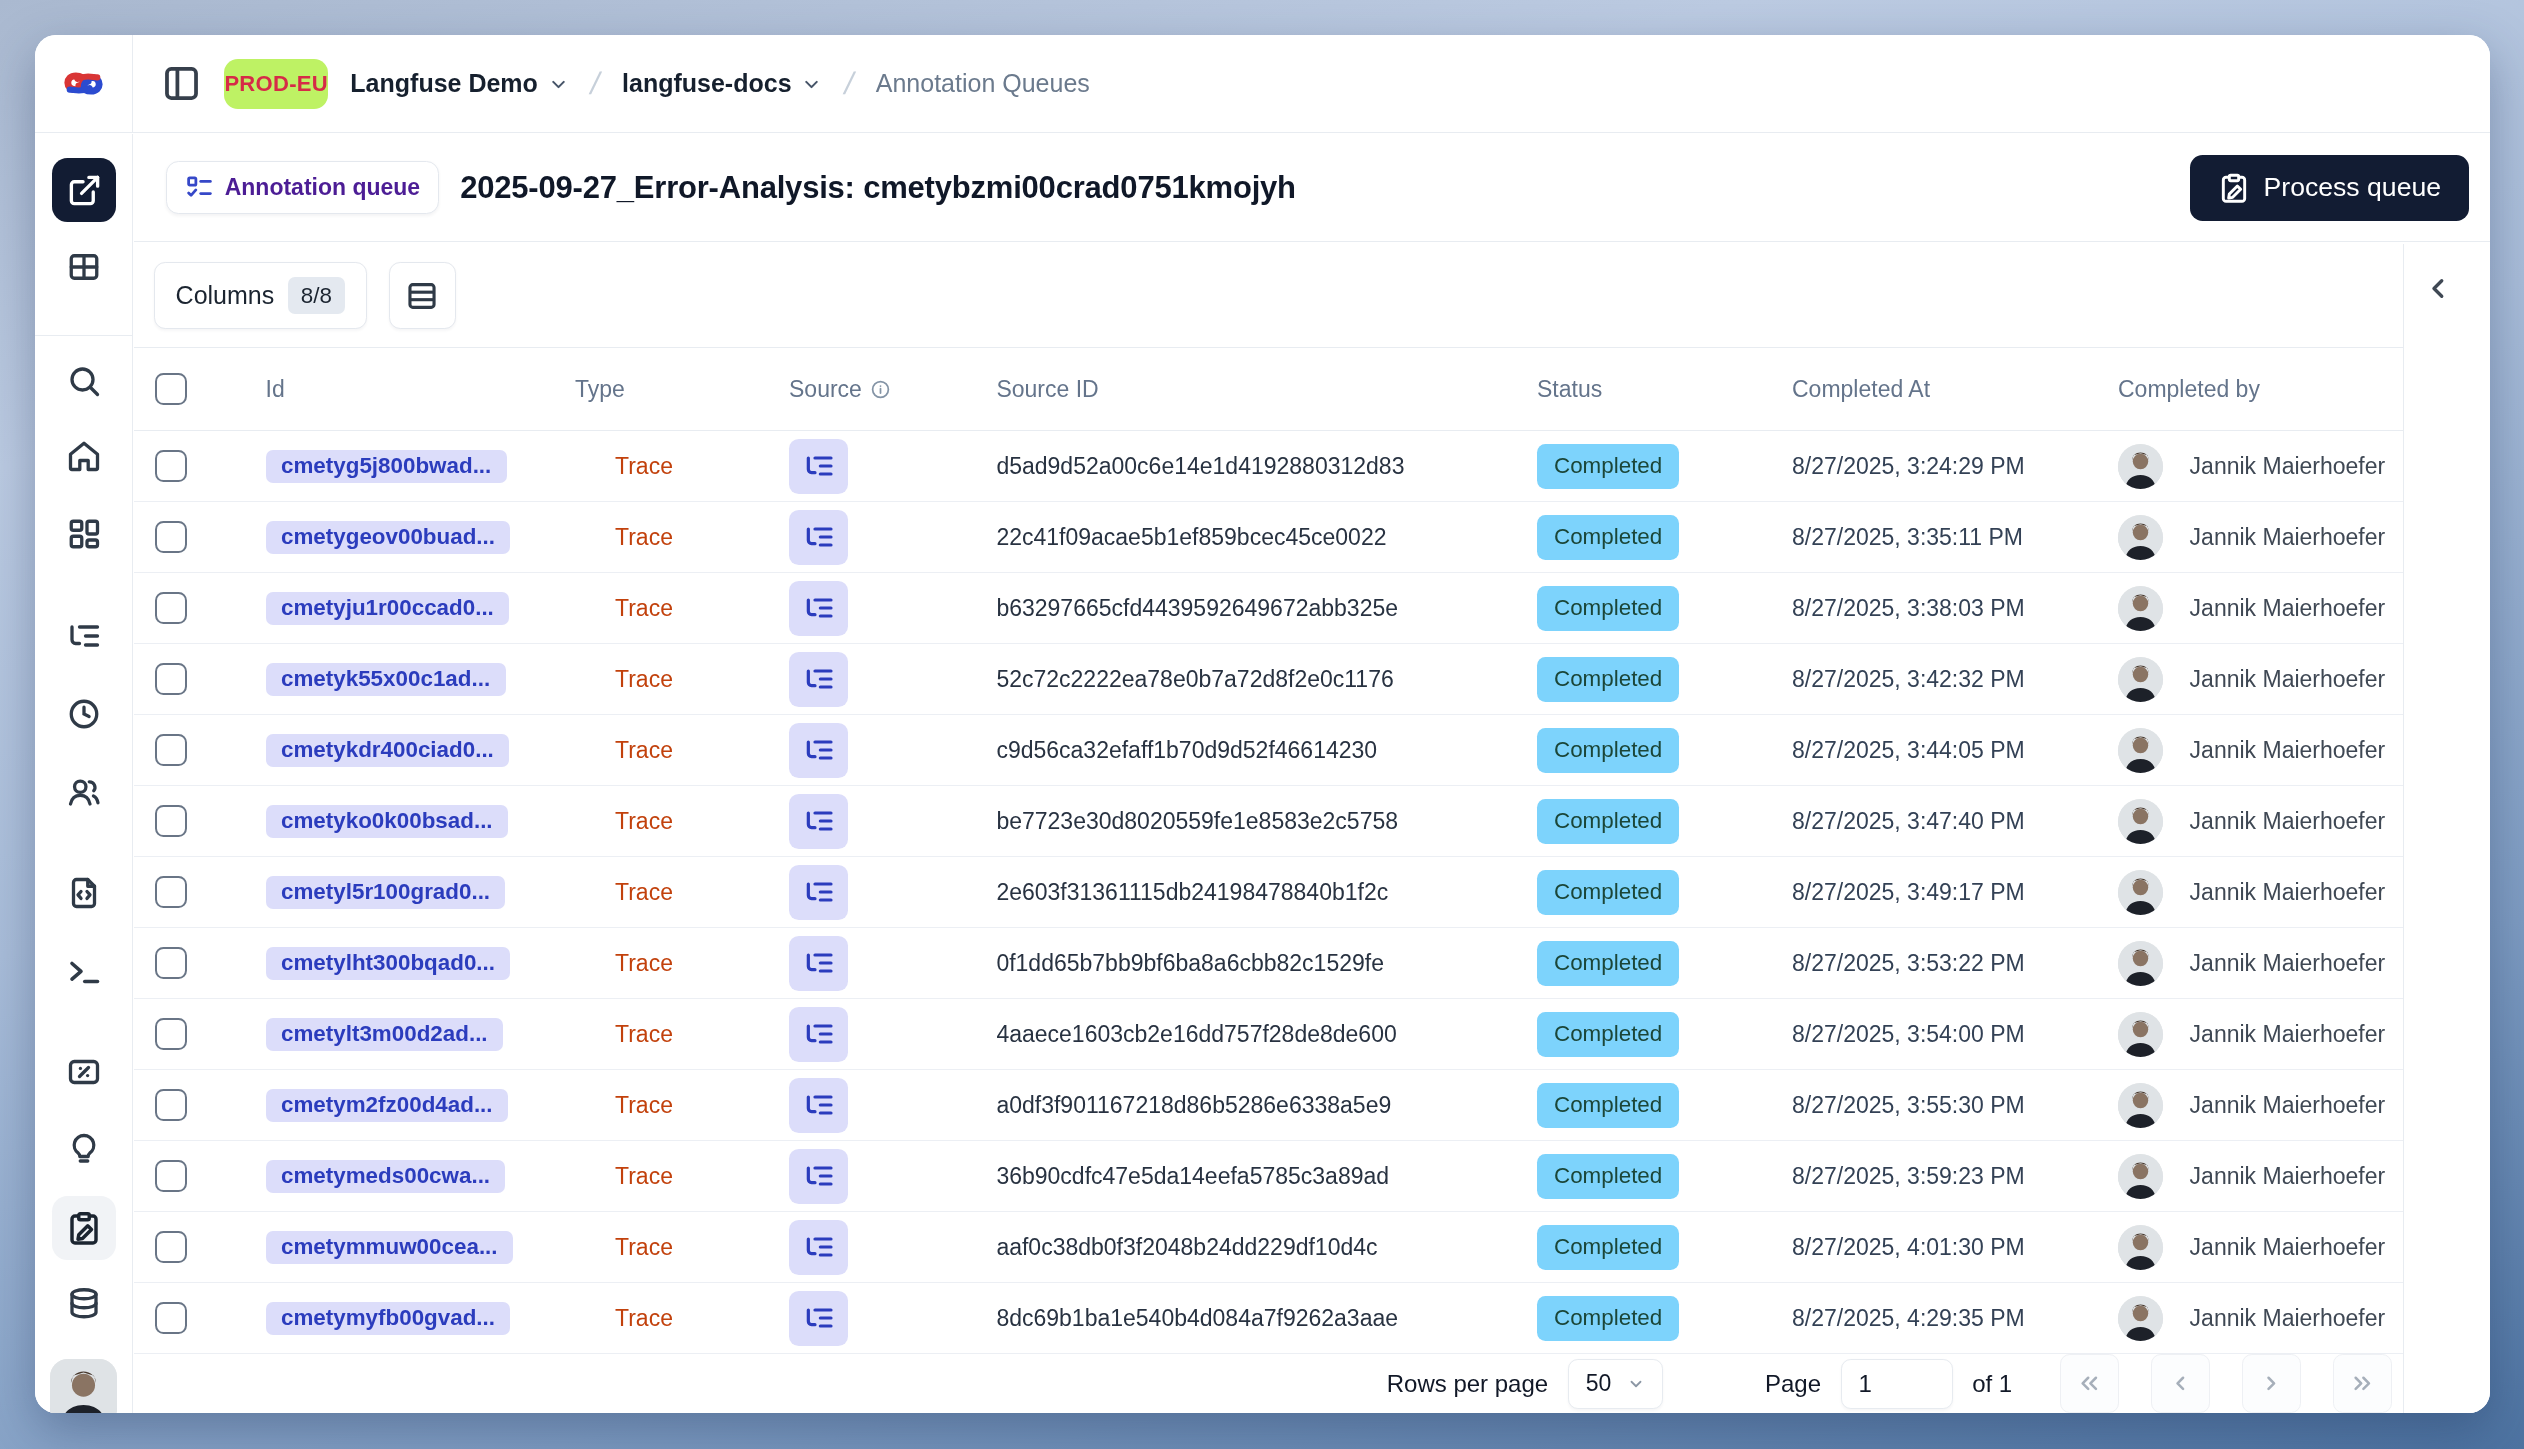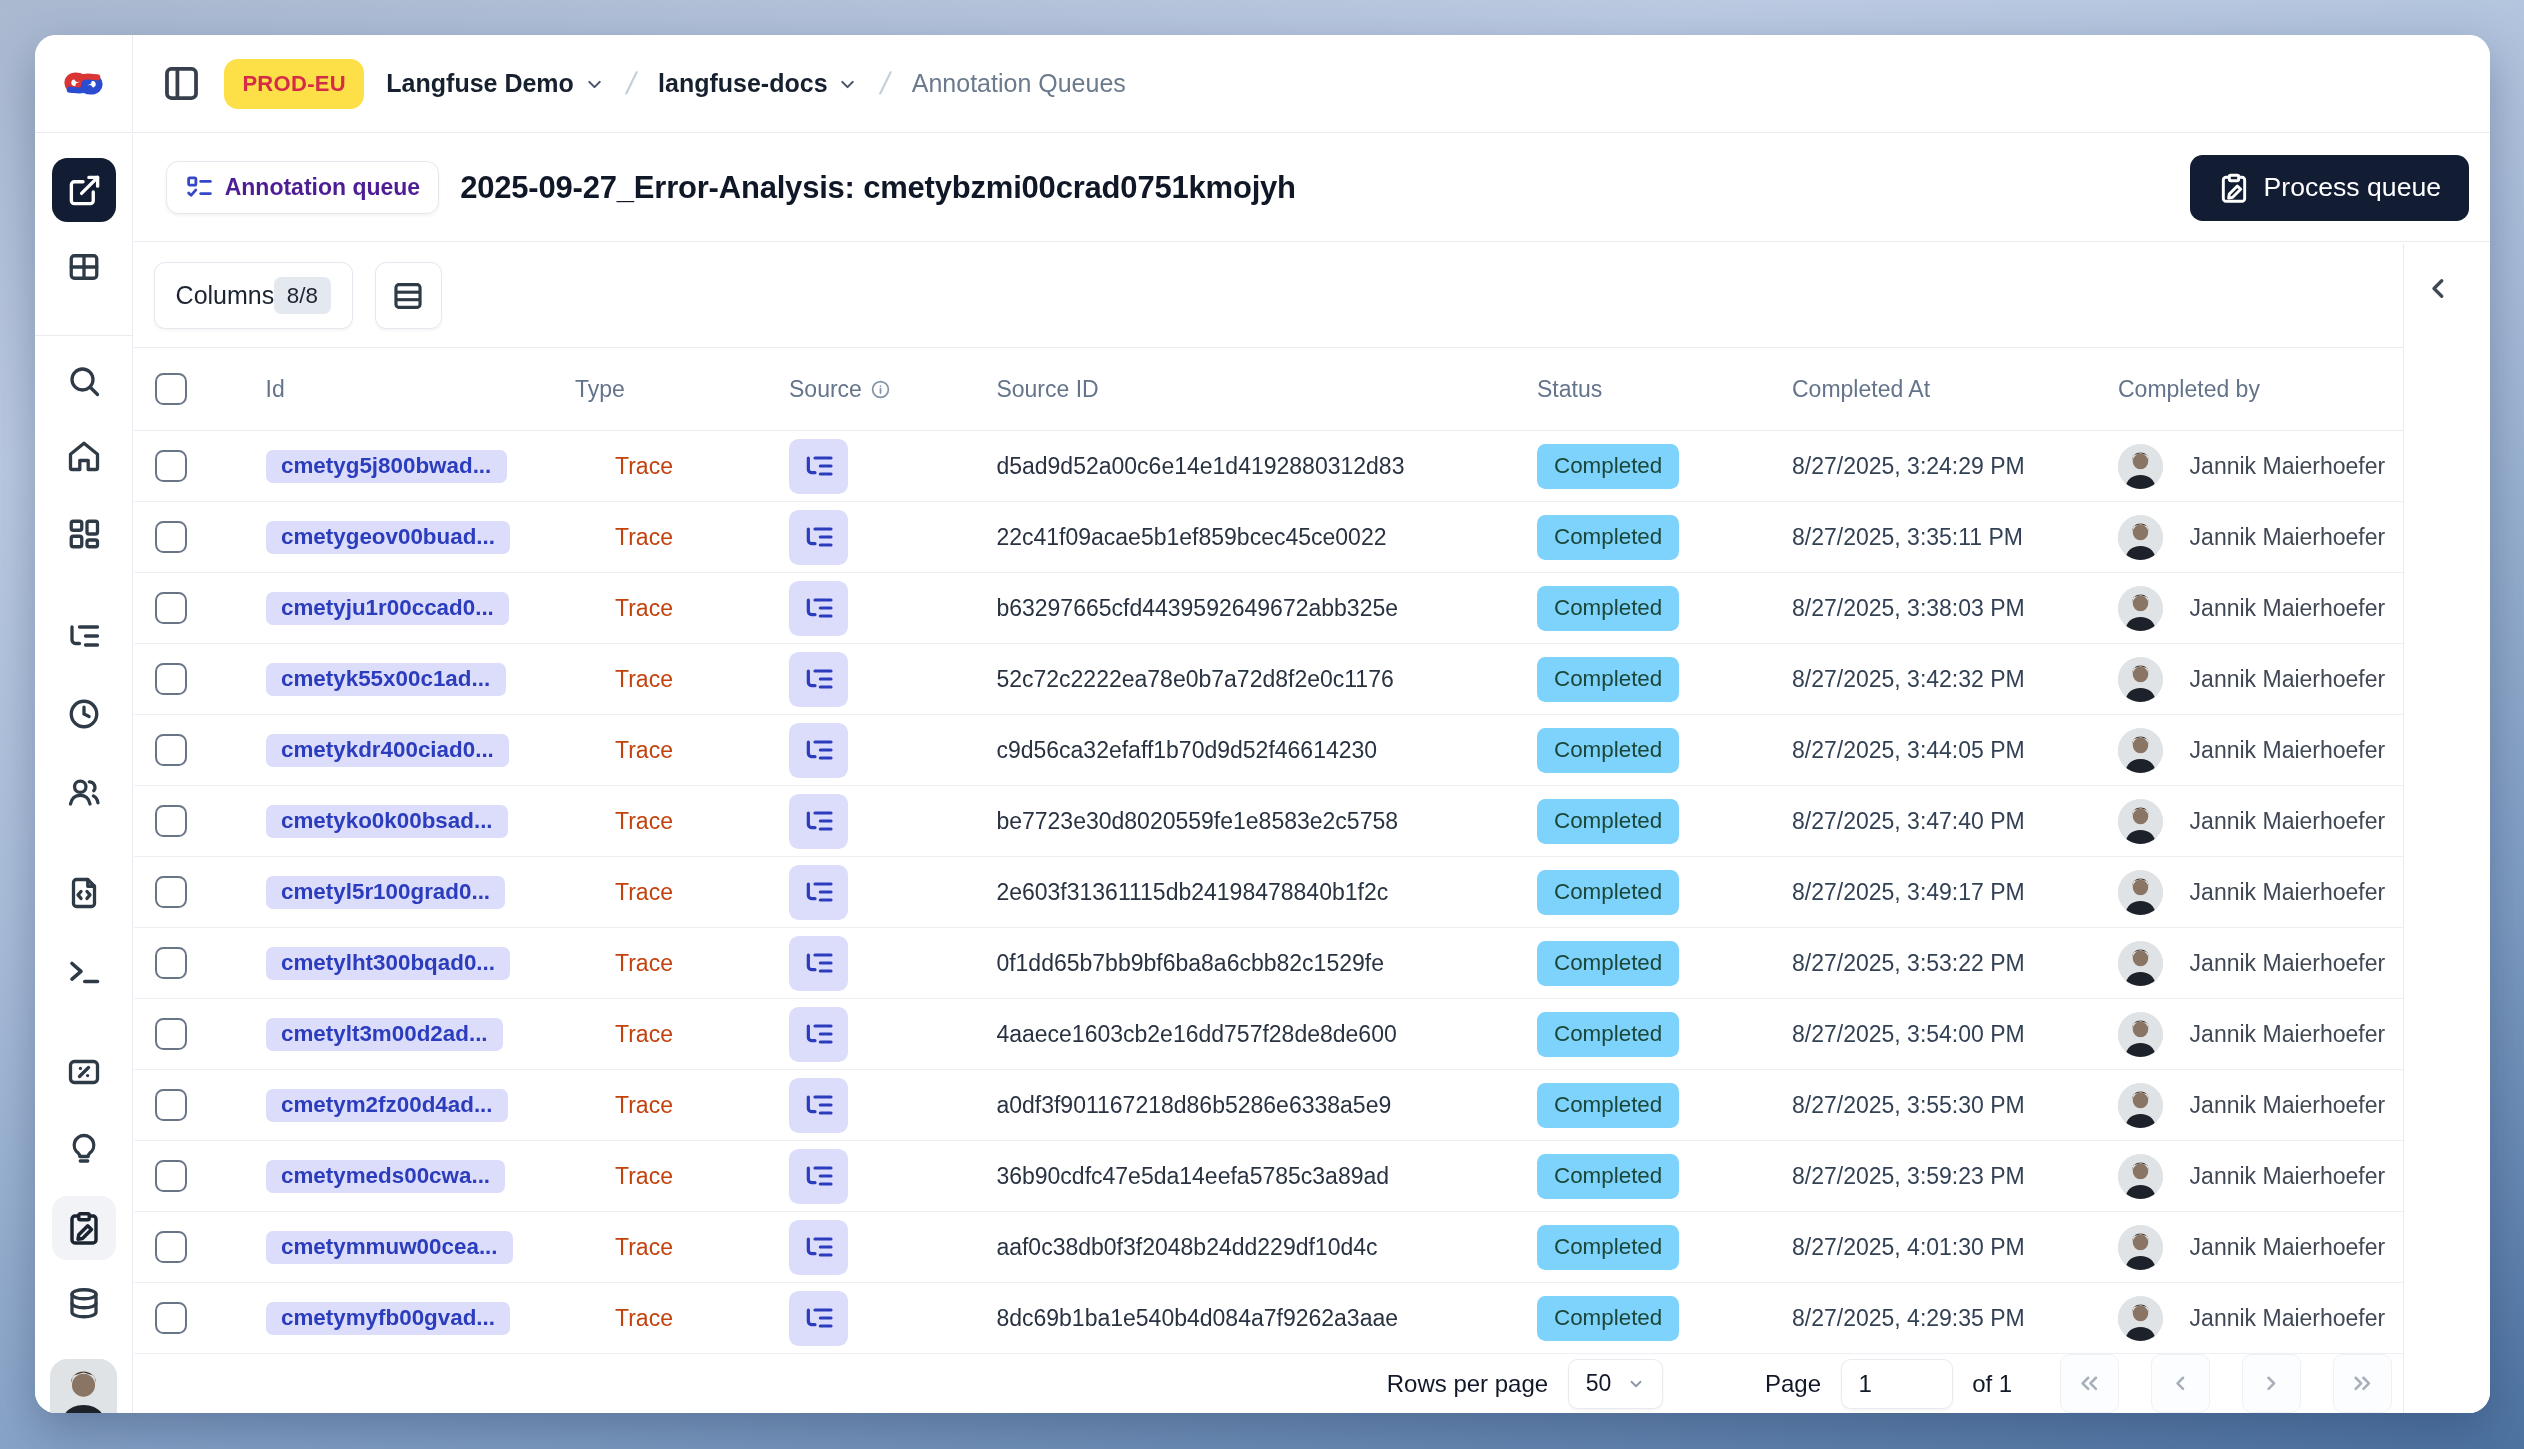--- a/index.html
+++ b/index.html
@@ -12,21 +12,21 @@
   .window {
     position:absolute; left:35px; top:35px; width:2455px; height:1378px;
     background:#ffffff; border-radius:21px; overflow:hidden;
     box-shadow:0 17px 49px rgba(25,45,85,.35);
   }
   
   .topbar { position:absolute; left:0; top:0; right:0; height:98px; border-bottom:1.4px solid #e8ecf1; display:flex; align-items:center; background:#fff; }
   .logo-cell { width:98px; height:100%; border-right:1.4px solid #e8ecf1; display:flex; align-items:center; justify-content:center; flex:0 0 auto; }
   .topbar-rest { display:flex; align-items:center; padding-left:28px; gap:22.4px; }
   .icon-btn-plain { background:none; border:none; display:flex; align-items:center; justify-content:center; cursor:pointer; }
-  .env-badge { background:#fde047; color:#d62b47; font-size:22px; font-weight:600; letter-spacing:0.3px; height:50px; display:flex; align-items:center; padding:0 18px; border-radius:14px; }
+  .env-badge { background:#bef264; color:#d62b47; font-size:22px; font-weight:600; letter-spacing:0.3px; height:50px; display:flex; align-items:center; padding:0 0; border-radius:14px; }
   .crumb { display:flex; align-items:center; gap:9.8px; font-size:25px; font-weight:600; color:#16202e; background:none; border:none; cursor:pointer; }
   .crumb svg { margin-top:2.8px; }
   .crumb-muted { font-size:25px; font-weight:500; color:#6b7a8d; }
   .slash { color:#c7d0da; font-size:31px; font-weight:300; transform:skewX(-12deg); }
   
   .sidebar { position:absolute; left:0; top:99px; bottom:0; width:98px; border-right:1.4px solid #e8ecf1; background:#fff; }
   .side-item { position:absolute; left:0; width:98px; height:39px; display:flex; align-items:center; justify-content:center; background:none; border:none; cursor:pointer; color:#2f3a47; }
   .side-btn { position:absolute; left:17px; width:64px; height:64px; border-radius:15.4px; display:flex; align-items:center; justify-content:center; border:none; cursor:pointer; }
   .side-btn.dark { background:#121c33; color:#fff; }
   .side-btn.soft { background:#f1f3f6; color:#1b2430; }
@@ -37,21 +37,21 @@
   .titlebar { height:108px; border-bottom:1.4px solid #e8ecf1; display:flex; align-items:center; padding:0 21px 0 31.5px; }
   .queue-pill { display:flex; align-items:center; gap:11.2px; height:53px; padding:0 18px; border:1.4px solid #e4e8ee; border-radius:12.6px; background:#fff; box-shadow:0 1.4px 3.5px rgba(16,24,40,.05); font-size:23px; font-weight:600; color:#4c1d95; cursor:pointer; }
   .page-title { font-size:31px; font-weight:700; color:#101828; margin-left:21px; letter-spacing:-0.2px; flex:1 1 auto; white-space:nowrap; overflow:hidden; }
   .process-btn { display:flex; align-items:center; gap:14px; height:66px; padding:0 28px; border:none; border-radius:12.6px; background:#121c33; color:#fff; font-size:26.6px; font-weight:500; cursor:pointer; flex:0 0 auto; }
   .below-title { position:absolute; left:0; right:0; top:110px; bottom:0; display:flex; }
   .left-part { flex:1 1 auto; display:flex; flex-direction:column; min-width:0; }
   .right-strip { flex:0 0 87px; border-left:1.4px solid #e8ecf1; display:flex; justify-content:center; }
   .collapse-btn { margin-top:19.6px; width:49px; height:49px; background:none; border:none; color:#3f4854; cursor:pointer; }
   .toolsbar { height:104px; border-bottom:1.4px solid #e8ecf1; display:flex; align-items:center; padding-left:19.6px; gap:22.4px; }
   .columns-btn { display:flex; align-items:center; height:67px; padding:0 21px; background:#fff; border:1.4px solid #e4e8ee; border-radius:11.2px; box-shadow:0 1.4px 2.8px rgba(16,24,40,.04); font-size:25px; font-weight:500; color:#1b2430; cursor:pointer; }
-  .columns-count { background:#e4e9f0; border-radius:7px; padding:5.6px 12.6px; font-size:22.4px; font-weight:500; color:#1b2430; }
+  .columns-count { margin-left:14px; background:#e4e9f0; border-radius:7px; padding:5.6px 12.6px; font-size:22.4px; font-weight:500; color:#1b2430; }
   .sq-btn { width:67px; height:67px; background:#fff; border:1.4px solid #e4e8ee; border-radius:11.2px; box-shadow:0 1.4px 2.8px rgba(16,24,40,.04); display:flex; align-items:center; justify-content:center; color:#2f3a47; cursor:pointer; }
   
   .tgrid { display:grid; grid-template-columns:119px 308px 203px 210px 539px 255px 325px 1fr; align-items:center; }
   .thead { height:83px; border-bottom:1.4px solid #e8ecf1; color:#64748b; font-size:23px; font-weight:500; }
   .trow { height:71px; border-bottom:1.4px solid #eceff4; }
   .c1{padding-left:21px}.c2{padding-left:12.6px}.c3{padding-left:14px}.c4{padding-left:25px}.c5{padding-left:22.4px}.c6{padding-left:24px}.c7{padding-left:24px}.c8{padding-left:25px}
   .hcell { display:flex; align-items:center; gap:8.4px; white-space:nowrap; }
   .checkbox { width:32px; height:32px; border:2.1px solid #697586; border-radius:8.4px; background:#fff; cursor:pointer; }
   .id-badge { display:inline-flex; align-items:center; height:33px; padding:0 15.4px; background:#dcddfa; border-radius:7px; color:#2b3cbd; font-size:22.4px; font-weight:600; white-space:nowrap; cursor:pointer; }
   .type-text { font-size:23px; color:#c2410c;margin-left:40px; }

